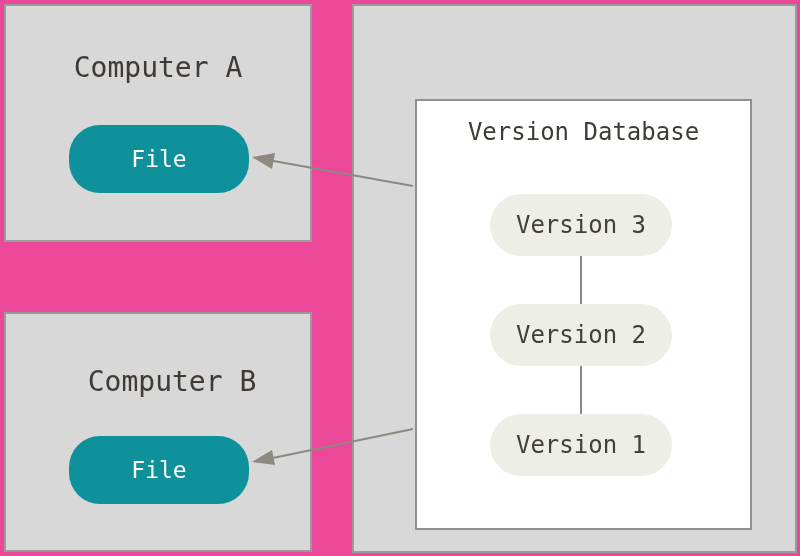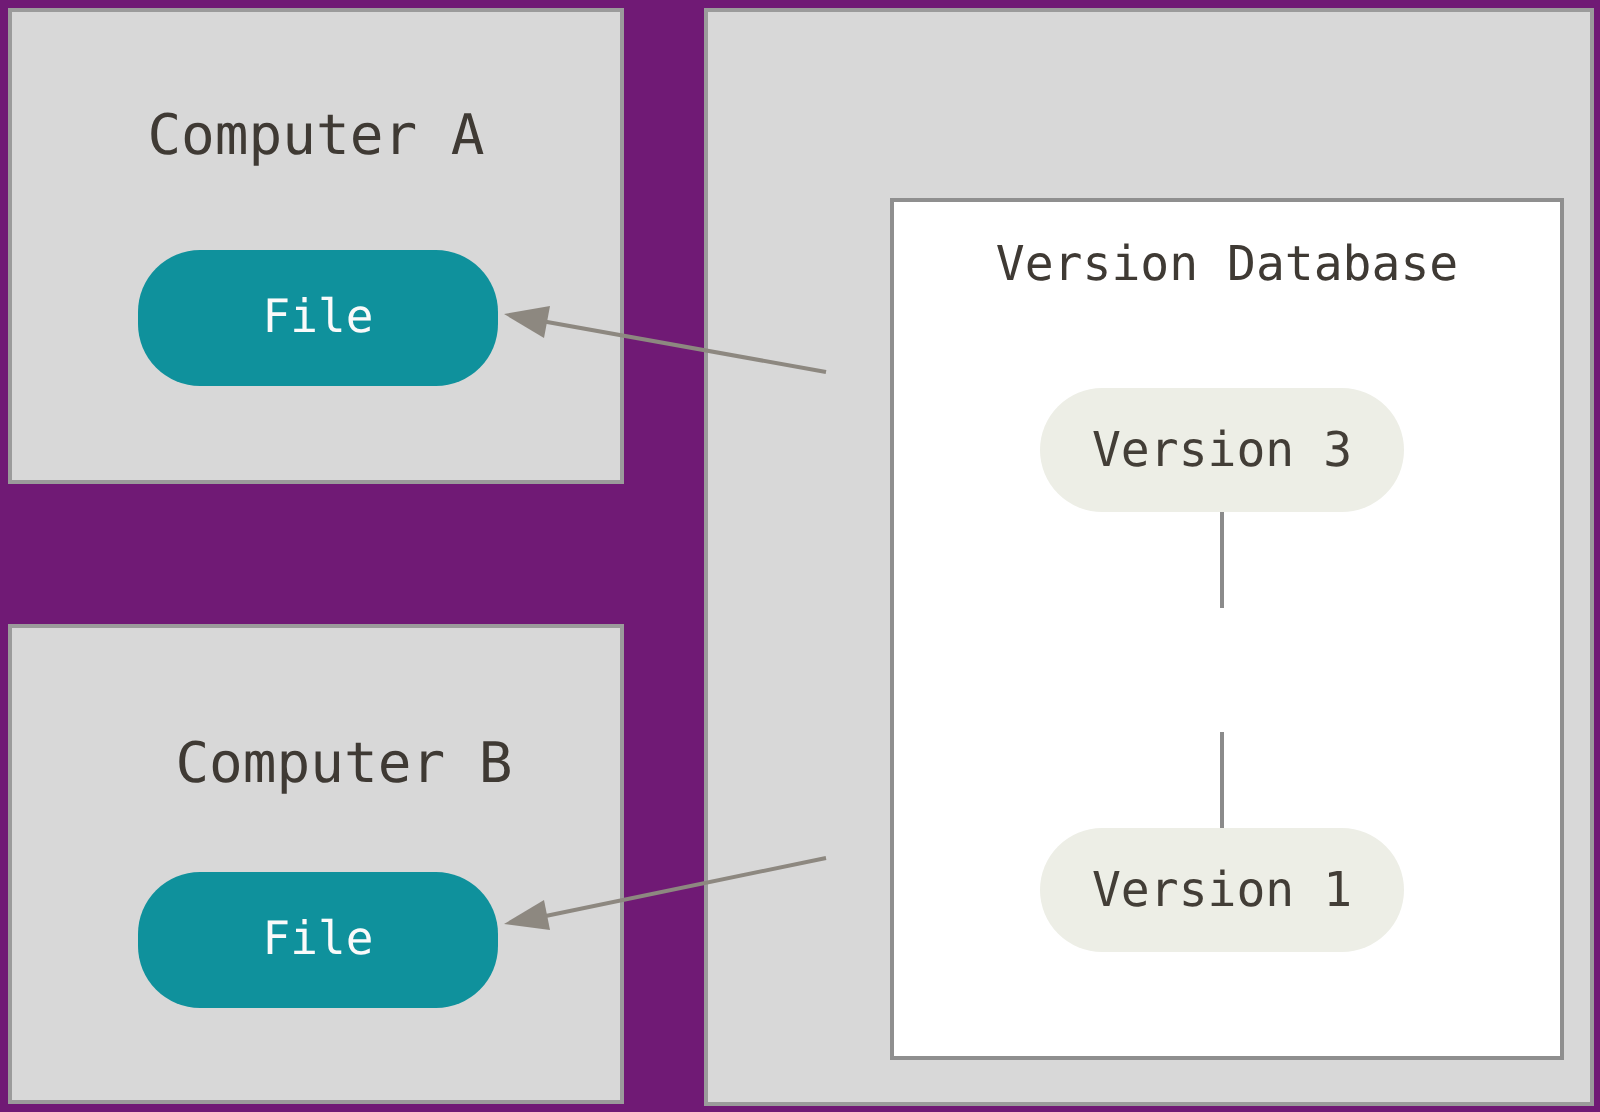--- a/index.html
+++ b/index.html
@@ -1,19 +1,19 @@
 <!DOCTYPE html>
 <html><head>
 <meta charset="utf-8">
 <style>
   html,body{margin:0;padding:0;background:#333;}
   .canvas{
     position:relative;
     width:800px;height:556px;
-    background:#701a75;
+    background:#ec4899;
     font-family:"DejaVu Sans Mono", monospace;
     color:#3f3a34;
     overflow:hidden;
   }
   .panel{
     position:absolute;
     background:#d8d8d8;
     border:2px solid #9b9b9b;
     box-sizing:border-box;
   }
@@ -40,21 +40,20 @@
   }
   #file-a{left:63px;top:119px;}
   #file-b{left:63px;top:122px;}
 
   #vdb{
     position:absolute;
     left:61px;top:93px;width:337px;height:431px;
     background:#ffffff;
     border:2px solid #8f8f8f;
     box-sizing:border-box;
-    margin-left:30px;
   }
   #vdb .db-title{
     position:absolute;top:19px;left:0;right:0;
     text-align:center;
     font-size:24px;line-height:24px;
     white-space:nowrap;
   }
   .version-pill{
     position:absolute;
     left:73px;
@@ -105,20 +104,23 @@
   <div class="panel" id="server">
 
     <div id="vdb">
       <div class="db-title">Version Database</div>
 
       <div class="version-pill" id="v3">
         <span>Version 3</span>
       </div>
       <div class="connector" id="conn-32"></div>
 
+      <div class="version-pill" id="v2">
+        <span>Version 2</span>
+      </div>
       <div class="connector" id="conn-21"></div>
 
       <div class="version-pill" id="v1">
         <span>Version 1</span>
       </div>
     </div>
   </div>
 
   <svg id="arrows" viewBox="0 0 800 556" xmlns="http://www.w3.org/2000/svg">
     <g>

